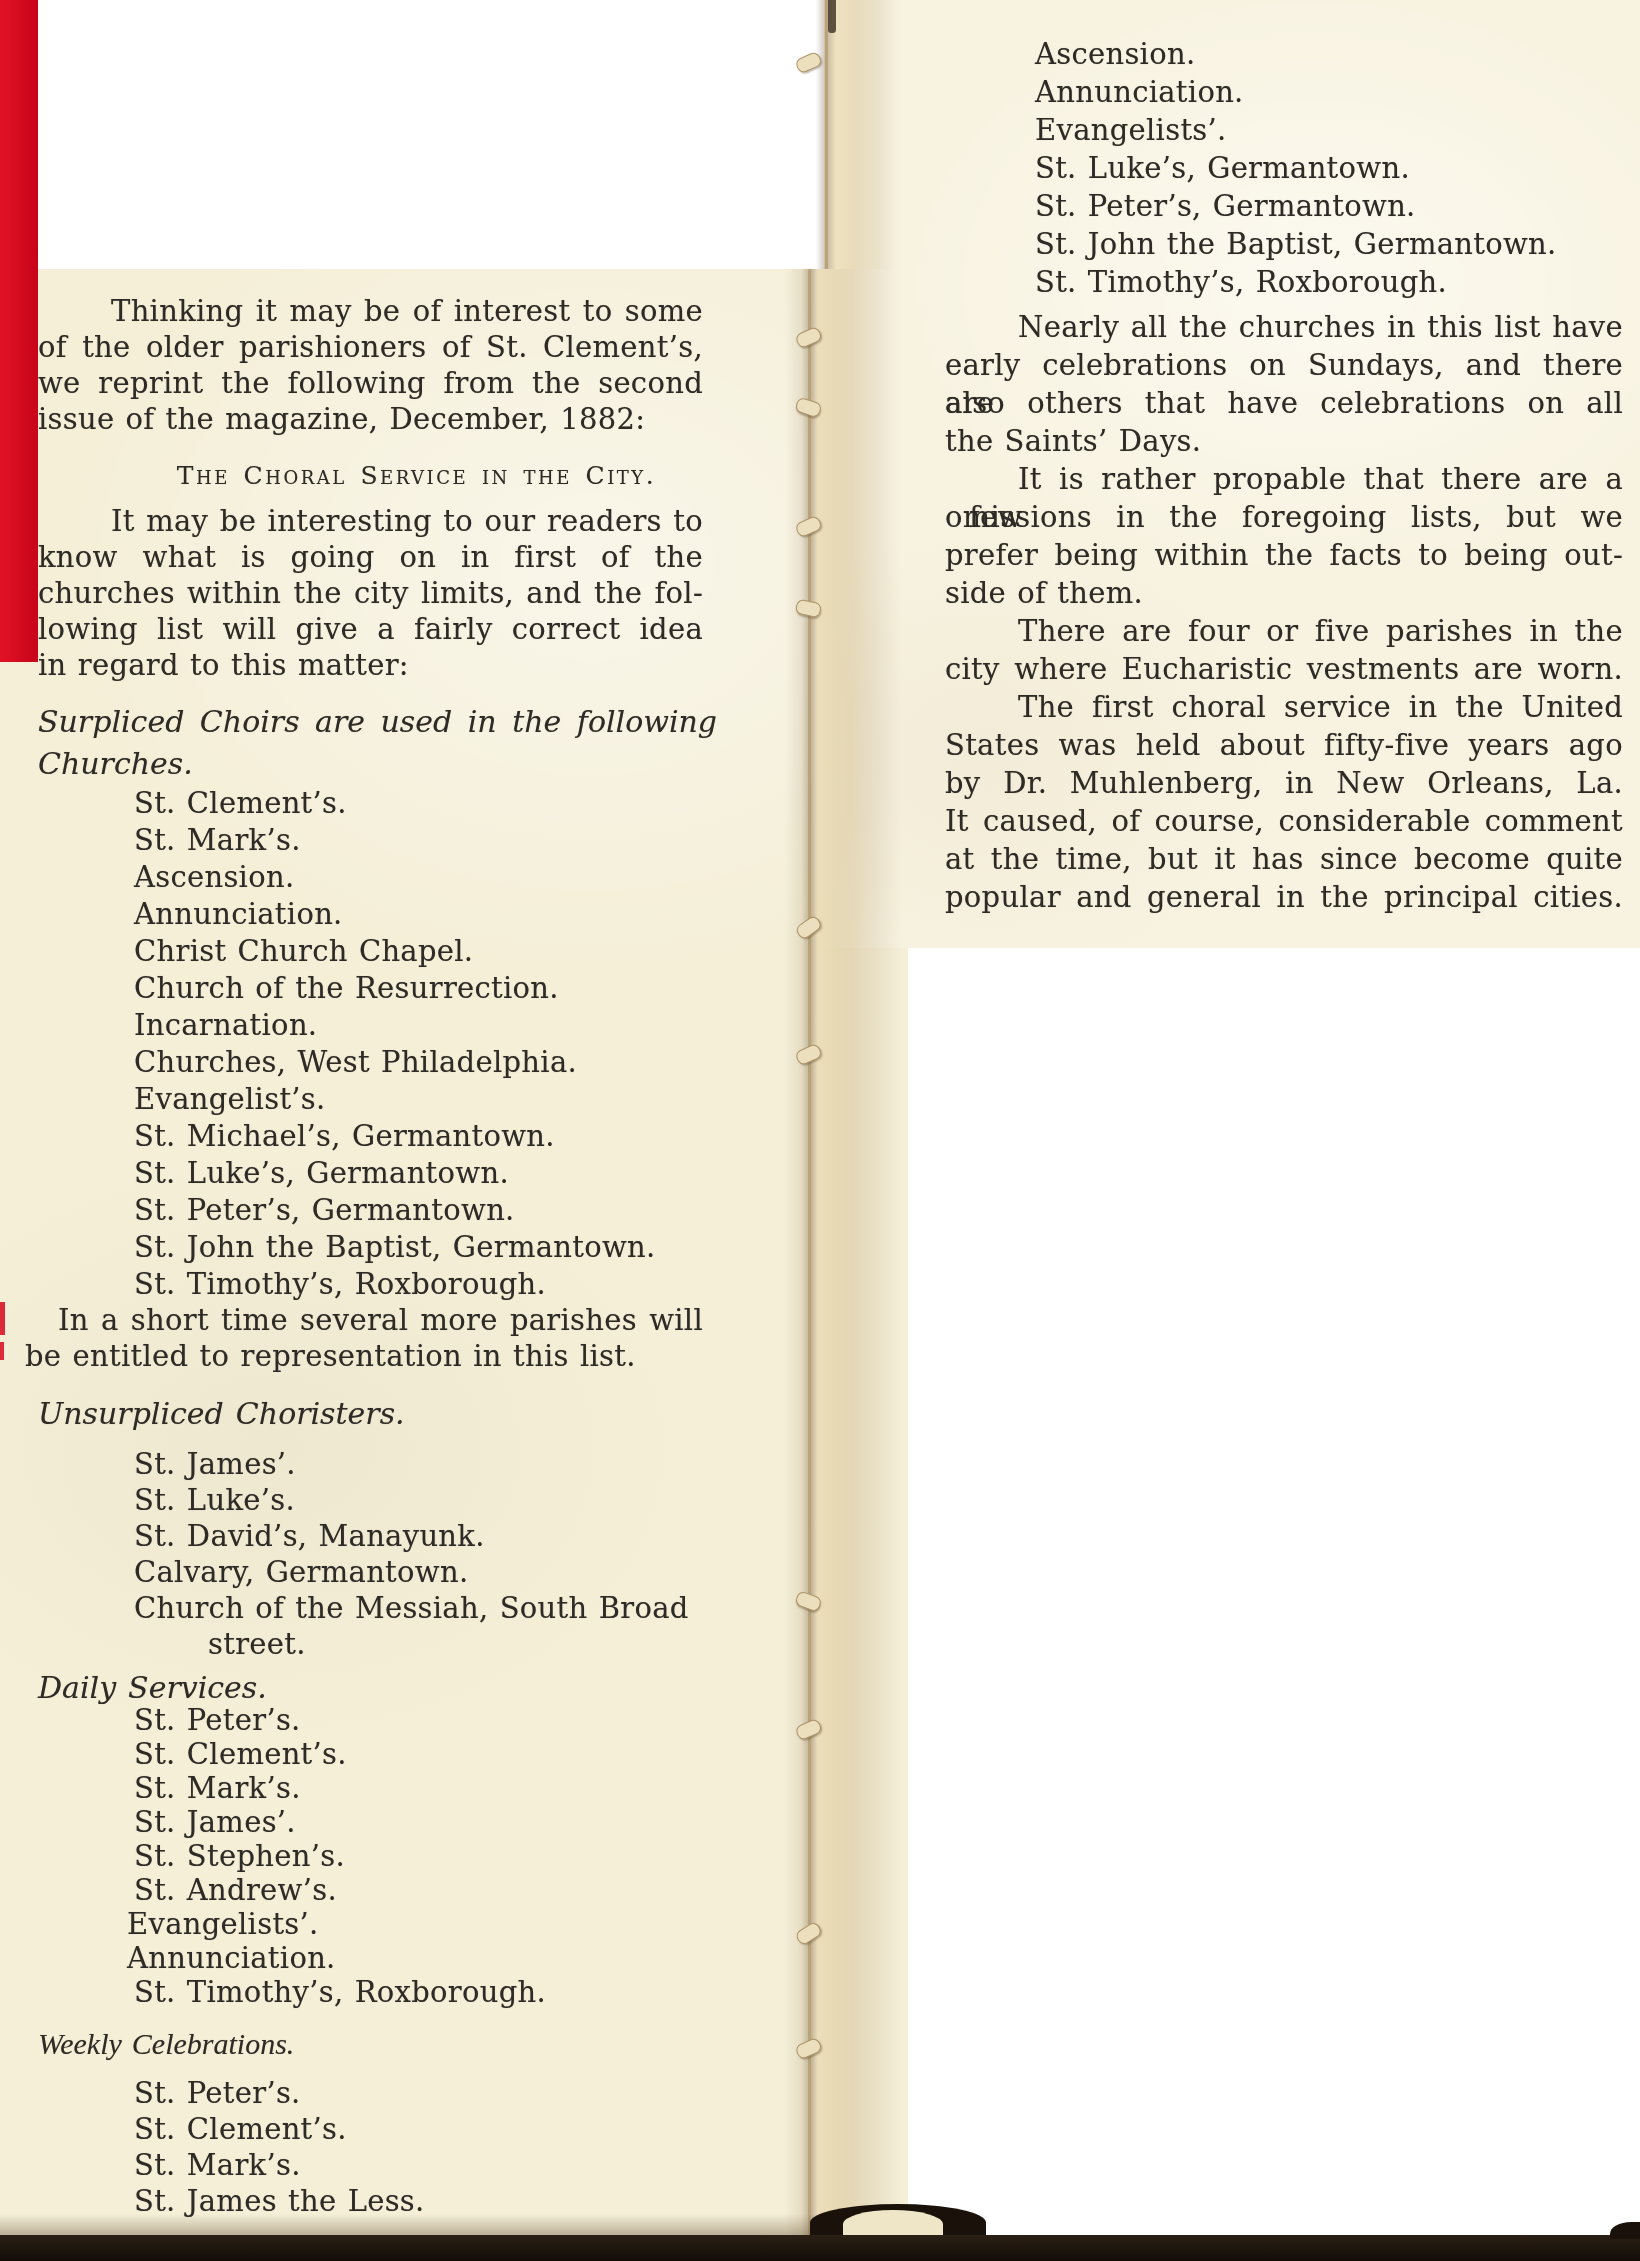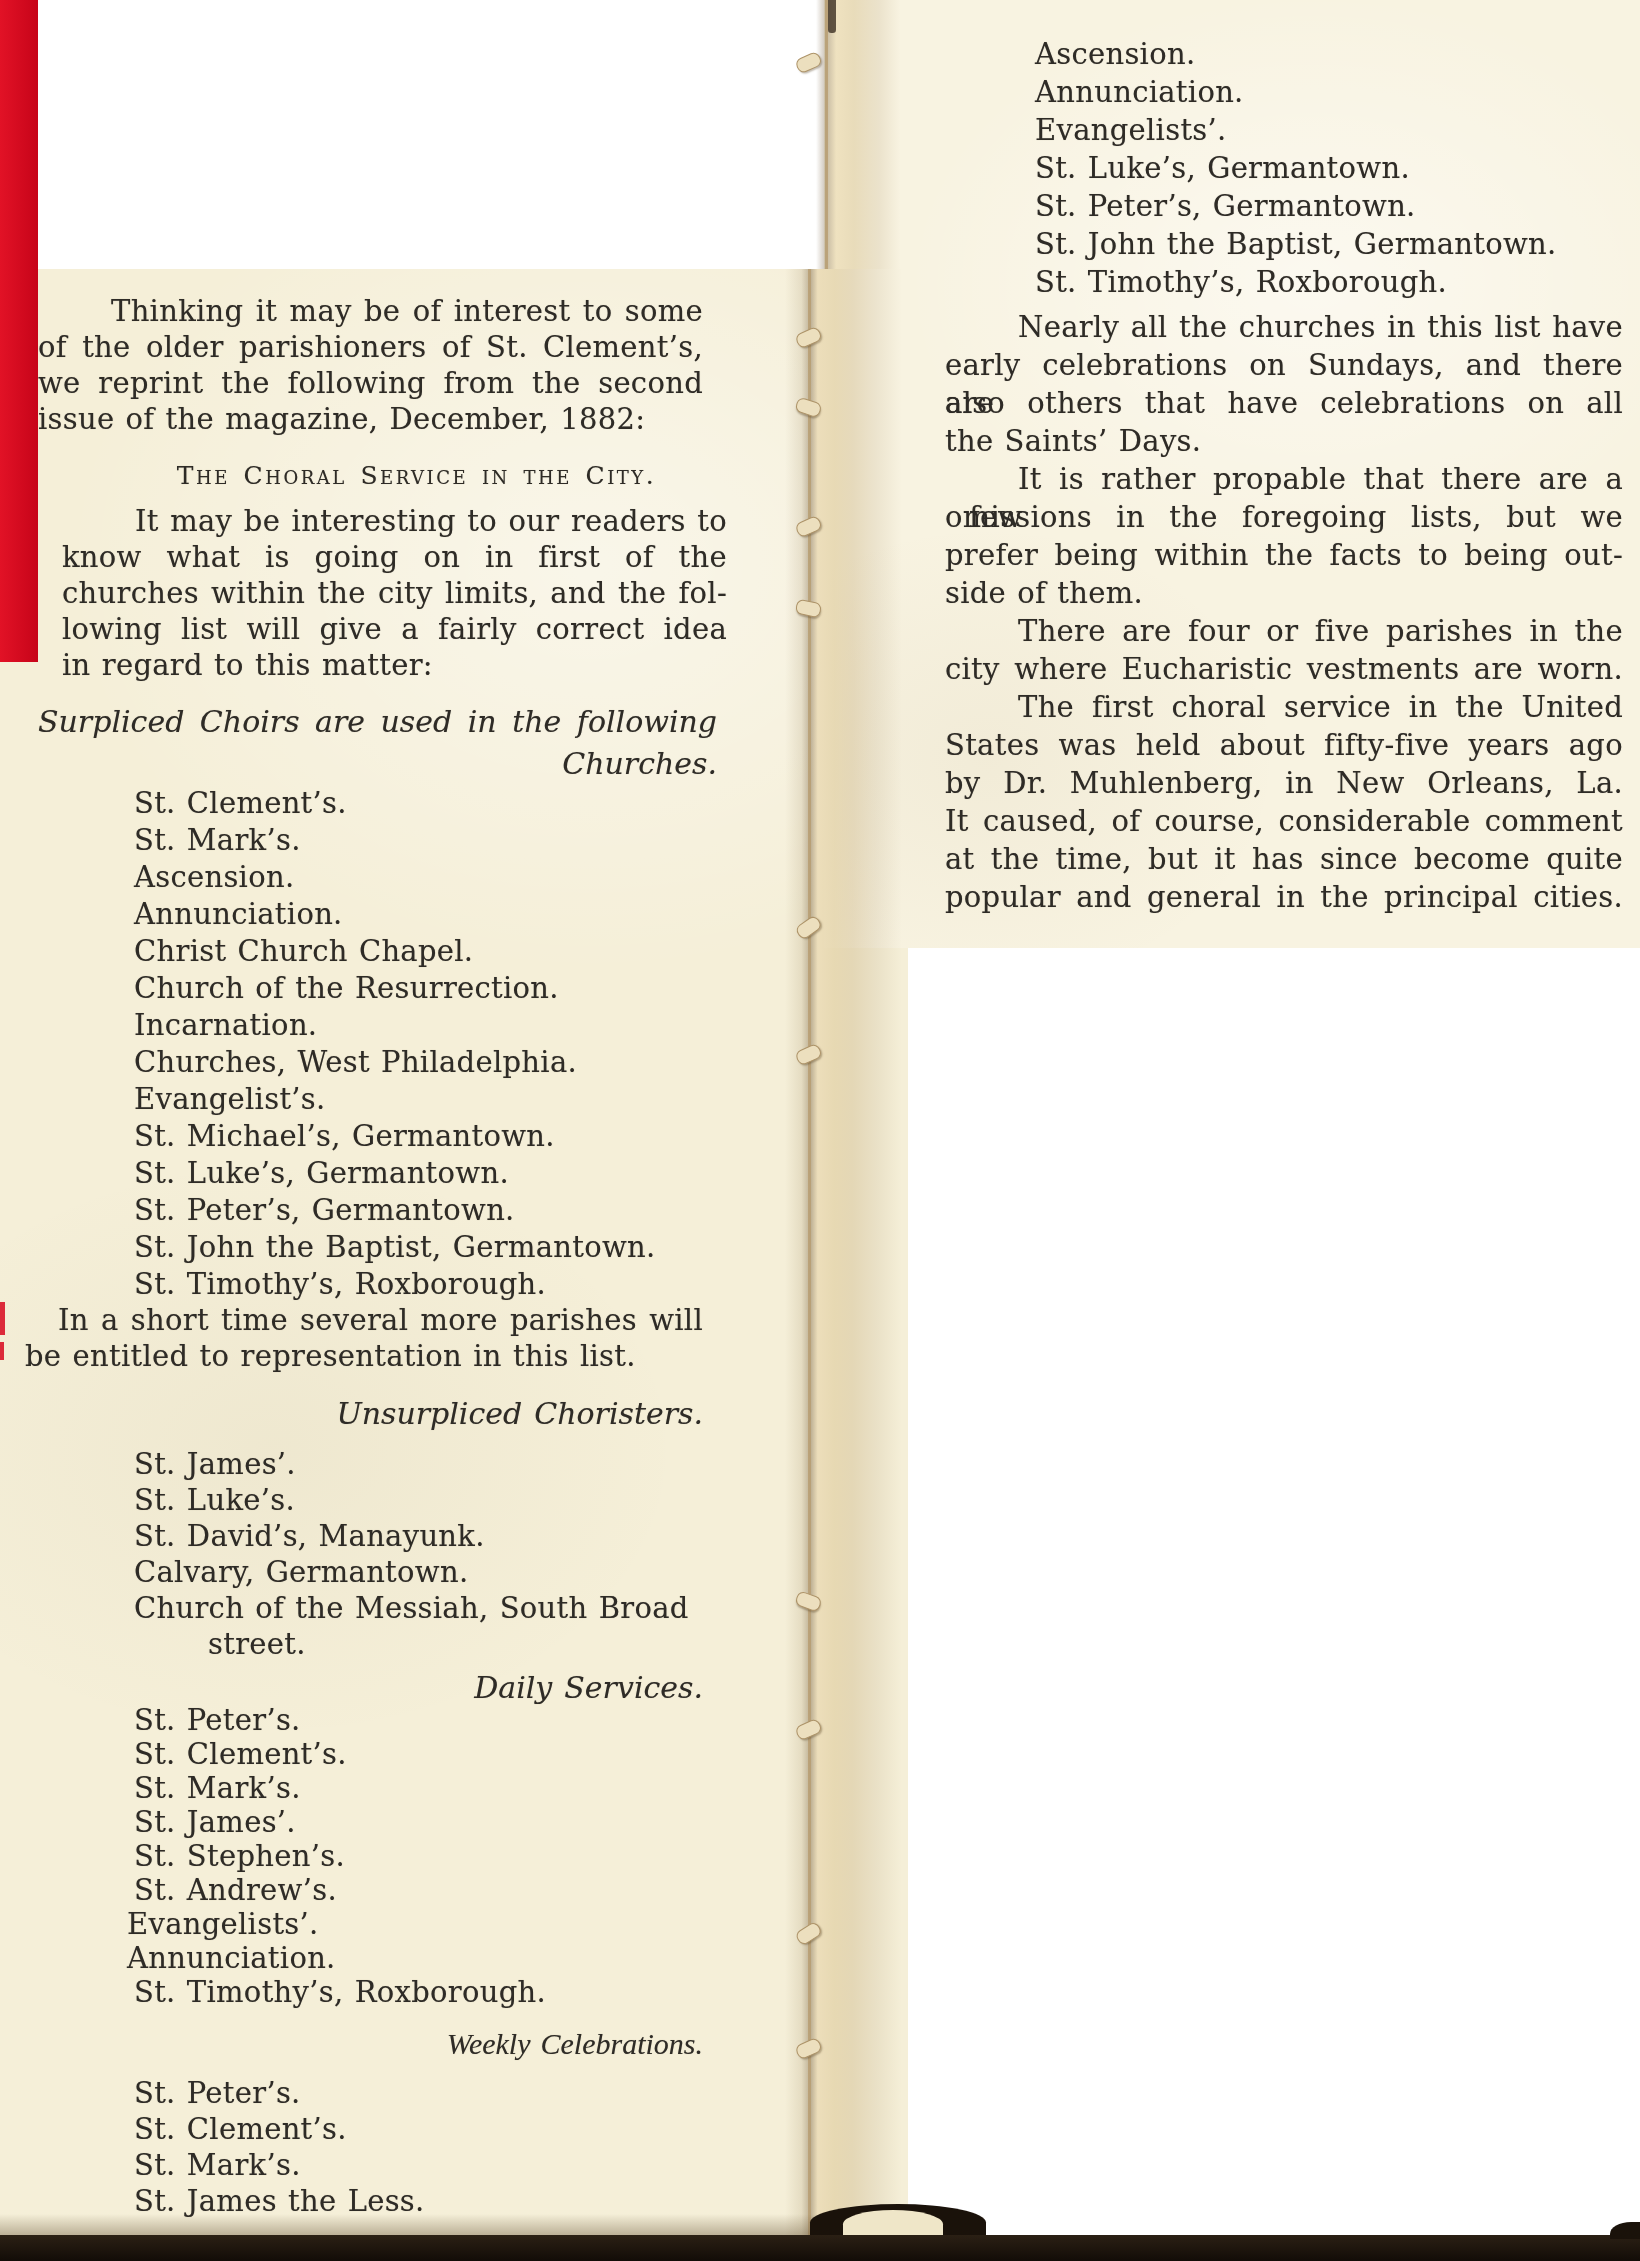--- a/index.html
+++ b/index.html
@@ -90,21 +90,21 @@
   .blk{position:absolute;left:38px;width:665px;}
   .rpblk{position:absolute;left:945px;width:678px;}
   .l{height:36px;line-height:36px;font-size:29px;word-spacing:1.7px;letter-spacing:0.3px;
      text-shadow:0 0 0.8px rgba(46,43,38,0.35);}
   .rpblk .l{height:38px;line-height:38px;}
   .j{text-align:justify;text-align-last:justify;}
   .i{text-indent:49px;margin-left:24px;}
   .li{padding-left:96px;}
   .rli{padding-left:90px;}
   .cont{padding-left:170px;}
-  .c{text-align:right;}
+  .c{text-align:left;}
   .sc{
     font-variant:small-caps;font-size:25px;letter-spacing:2.5px;
     height:40px;line-height:40px;text-align:center;
     text-shadow:0 0 0.8px rgba(46,43,38,0.35);word-spacing:3.3px;
   }
   .it{font-style:italic;font-size:30px;height:40px;line-height:40px;
       text-shadow:0 0 0.8px rgba(46,43,38,0.35);word-spacing:2.5px;}
   .it2{font-style:italic;font-size:30px;height:42px;line-height:42px;
       text-shadow:0 0 0.8px rgba(46,43,38,0.35);word-spacing:2.5px;}
 </style>
@@ -137,21 +137,21 @@
 
 <div class="blk" style="top:293px;">
   <div class="l j i">Thinking it may be of interest to some</div>
   <div class="l j">of the older parishioners of St. Clement’s,</div>
   <div class="l j">we reprint the following from the second</div>
   <div class="l">issue of the magazine, December, 1882:</div>
 </div>
 
 <div class="blk sc" style="top:456px;left:84px;">The Choral Service in the City.</div>
 
-<div class="blk" style="top:503px;padding-left:24px;">
+<div class="blk" style="top:503px;">
   <div class="l j i">It may be interesting to our readers to</div>
   <div class="l j">know what is going on in first of the</div>
   <div class="l j">churches within the city limits, and the fol-</div>
   <div class="l j">lowing list will give a fairly correct idea</div>
   <div class="l">in regard to this matter:</div>
 </div>
 
 <div class="blk" style="top:701px;width:679px;">
   <div class="it2 j">Surpliced Choirs are used in the following</div>
   <div class="it2 c">Churches.</div>

